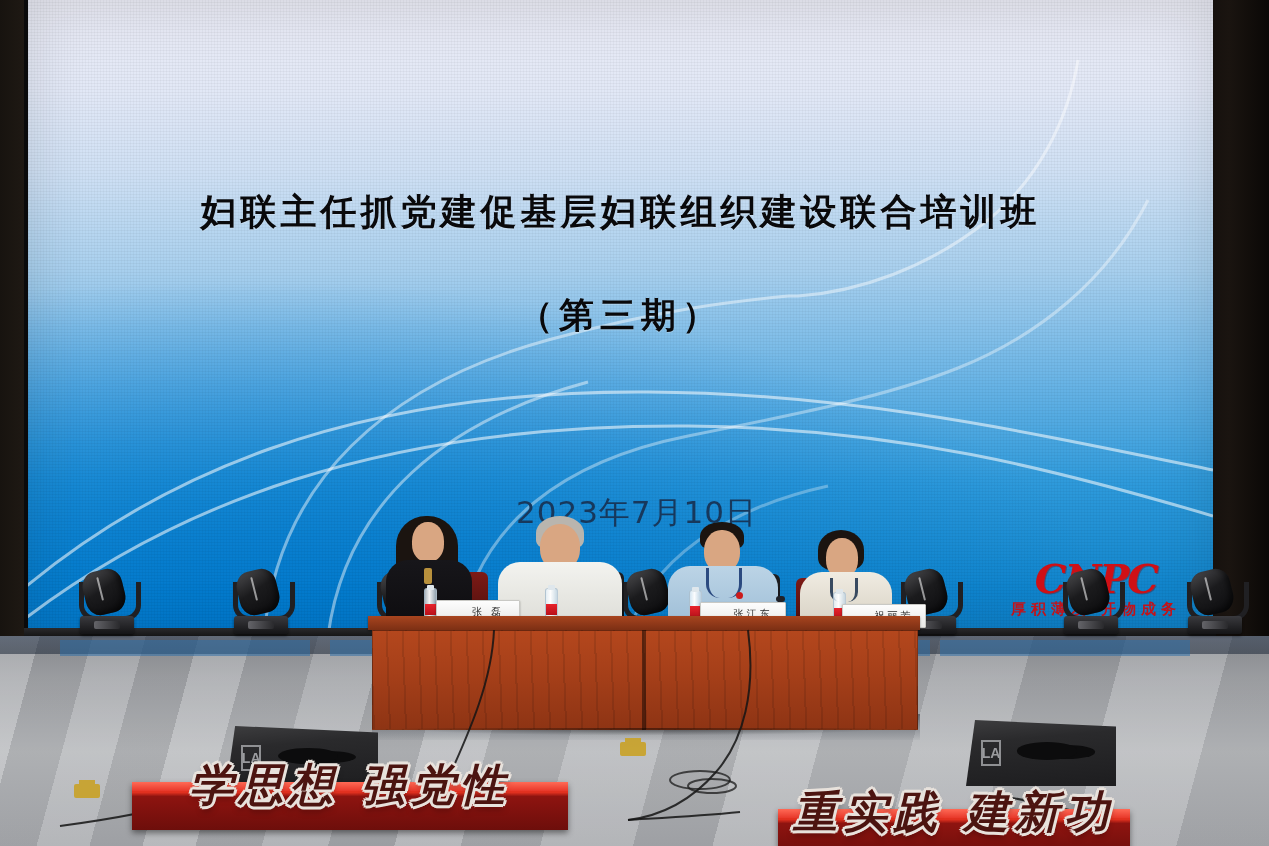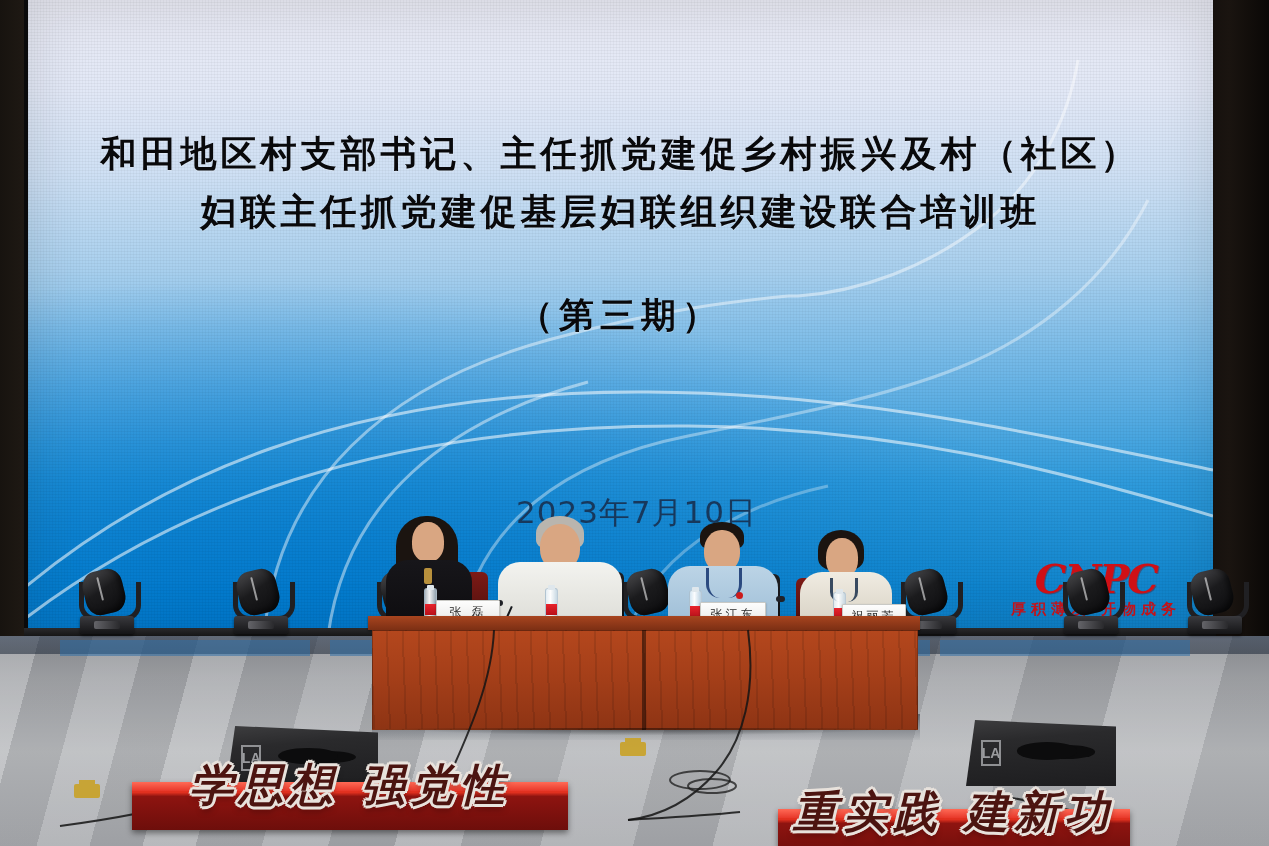--- a/index.html
+++ b/index.html
@@ -157,23 +157,24 @@
   .chair.red{background:linear-gradient(180deg,#7d1a16,#4a0f0c);}
   .head{position:absolute;border-radius:48% 48% 44% 44%;background:#d9a682;}
   .hair{position:absolute;border-radius:50% 50% 30% 30%;background:#1b1410;}
   .body{position:absolute;border-radius:22px 22px 4px 4px;}
 
   
   .plate{
     position:absolute;height:22px;background:linear-gradient(180deg,#fdfdfd,#e9e9e7);
     border:1px solid #c9c9c5;border-radius:1px;
     display:flex;align-items:center;justify-content:center;
-    font-size:12px;color:#2a2a2a;letter-spacing:3px;
+    font-size:10px;color:#2a2a2a;letter-spacing:3px;
     box-shadow:0 1px 2px rgba(0,0,0,.35);
     font-family:"DejaVu Sans","Liberation Sans",sans-serif;
+    padding-left:20px;
   }
   
   .bottle{
     position:absolute;width:11px;height:34px;border-radius:3px 3px 2px 2px;
     background:linear-gradient(90deg,rgba(225,238,248,.75),rgba(255,255,255,.95) 40%,rgba(190,212,228,.75));
     border:1px solid rgba(160,180,195,.6);
   }
   .bottle:after{
     content:"";position:absolute;left:0;top:15px;width:100%;height:11px;
     background:linear-gradient(180deg,#e8232c,#b8111a);
@@ -254,21 +255,20 @@
         <path d="M 430 636 C 450 520 540 460 660 436 C 770 414 860 396 930 368"></path>
         <path d="M 930 368 C 1010 336 1080 280 1120 200"></path>
       </g>
       <g fill="none" stroke="#ffffff" stroke-opacity="0.30" stroke-width="3">
         <path d="M 600 636 C 620 560 700 508 800 486"></path>
       </g>
     </svg>
   </div>
 
   <div class="screen-text">
-    <div class="ttl ttl1">和田地区村支部书记、主任抓党建促乡村振兴及村（社区）</div>
     <div class="ttl ttl2">妇联主任抓党建促基层妇联组织建设联合培训班</div>
     <div class="ttl ttl3">（第三期）</div>
     <div class="ttl-date">2023年7月10日</div>
 
     <div class="logo">
       <div class="logo-mark">CNPC</div>
       <div class="logo-slogan">厚积薄发 开物成务</div>
     </div>
   </div>
 

